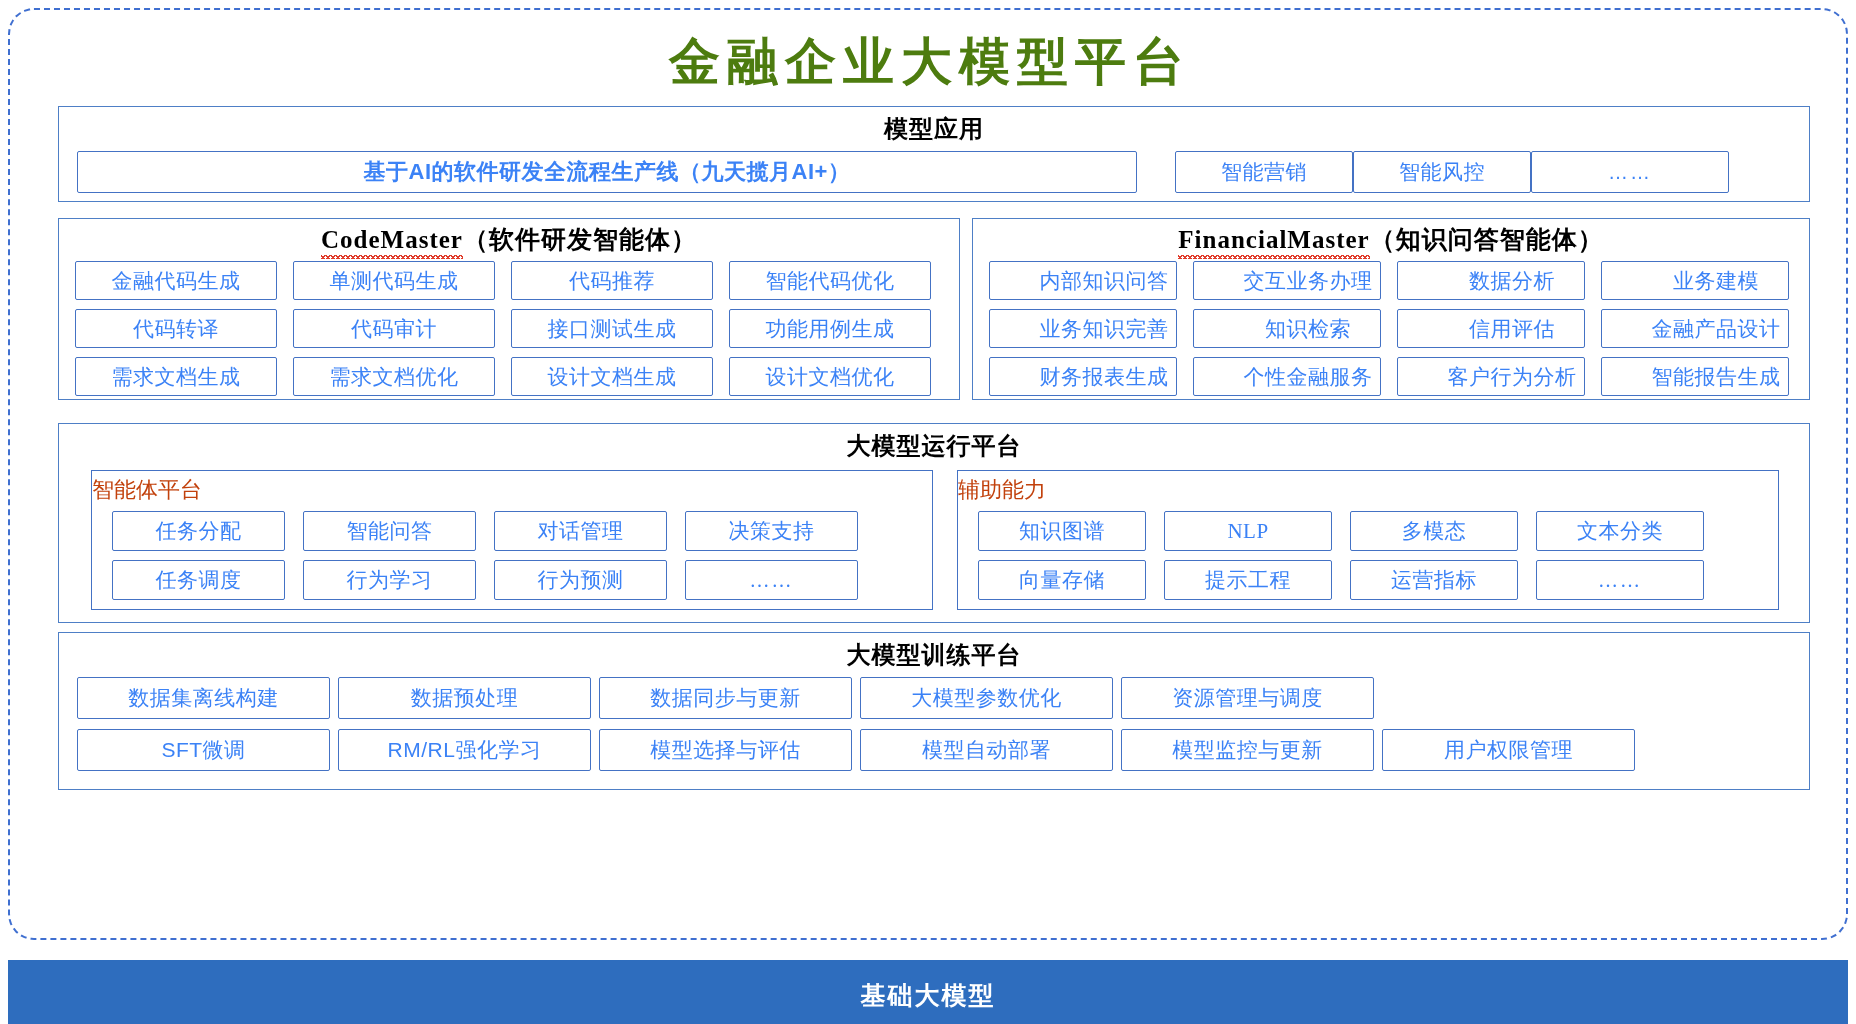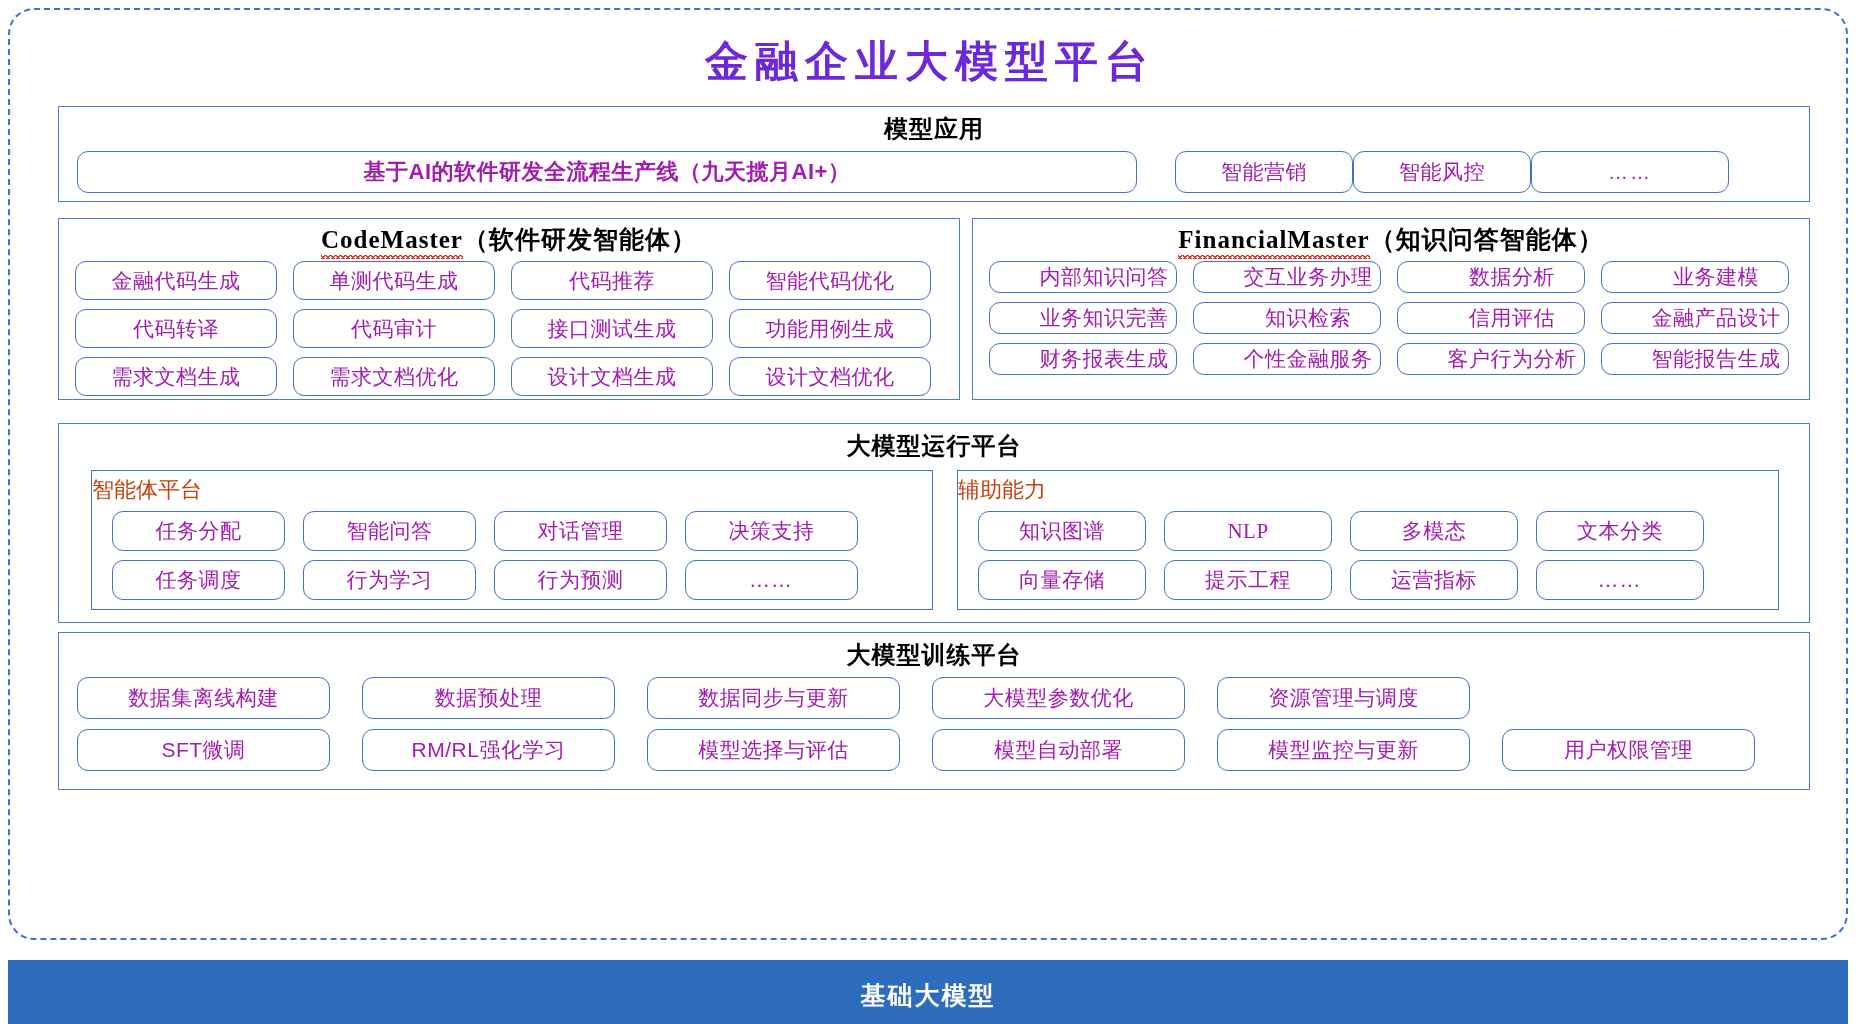--- a/index.html
+++ b/index.html
@@ -32,23 +32,23 @@
   }
 
   
   .main-title {
     position: absolute;
     left: 0;
     top: 22px;
     width: 1840px;
     text-align: center;
     font-family: "DejaVu Serif", "Liberation Serif", serif;
-    font-size: 43px;
+    font-size: 51px;
     font-weight: 700;
-    color: #6d28d9;
+    color: #4d7c0f;
     letter-spacing: 7px;
     line-height: 58px;
     white-space: nowrap;
   }
 
   
   .panel {
     position: absolute;
     border: 1.5px solid #4e7fc6;
     background: #ffffff;
@@ -86,27 +86,27 @@
     background-image:
       linear-gradient(45deg, transparent 40%, #e03b2a 40%, #e03b2a 60%, transparent 60%),
       linear-gradient(-45deg, transparent 40%, #e03b2a 40%, #e03b2a 60%, transparent 60%);
     background-size: 5px 5px;
     background-repeat: repeat-x;
   }
 
   
   .pill {
     border: 1.4px solid #4472c4;
-    border-radius: 11px;
+    border-radius: 2px;
     background: #ffffff;
     display: flex;
     align-items: center;
     justify-content: center;
     font-size: 21px;
-    color: #a21caf;
+    color: #3b82f6;
     letter-spacing: 0.5px;
     white-space: nowrap;
     text-align: center;
   }
 
   .pill.bold-label {
     font-weight: 700;
     font-size: 22px;
   }
 
@@ -147,21 +147,21 @@
     left: 16px;
     top: 42px;
     display: flex;
     flex-direction: column;
     gap: 9px;
   }
   .agent-grid .row { gap: 16px; }
   #sec-code .agent-grid { width: 868px; }
   #sec-fin  .agent-grid { width: 806px; }
   #sec-code .agent-grid .pill { width: 202px; height: 39px; }
-  #sec-fin  .agent-grid .pill { width: 188px; height: 32px; padding-left: 42px; }
+  #sec-fin  .agent-grid .pill { width: 188px; height: 39px; padding-left: 42px; }
 
   
   #sec-run { left: 48px; top: 406px; width: 1752px; height: 200px; margin-top: 7px; }
   #sec-run > .panel-title { margin-top: 6px; }
 
   .sub-panel {
     position: absolute;
     top: 46px;
     border: 1.4px solid #4472c4;
     background: #ffffff;
@@ -197,21 +197,21 @@
   #sec-train { left: 48px; top: 622px; width: 1752px; height: 158px; }
   #sec-train > .panel-title { margin-top: 6px; }
   .train-grid {
     position: absolute;
     left: 18px;
     top: 44px;
     display: flex;
     flex-direction: column;
     gap: 10px;
   }
-  .train-grid .row { gap: 32px; }
+  .train-grid .row { gap: 8px; }
   .train-grid .pill { width: 253px; height: 42px; }
 
   
   .base-bar {
     position: absolute;
     left: 8px;
     top: 960px;
     width: 1840px;
     height: 70px;
     background: #2e6dbe;

